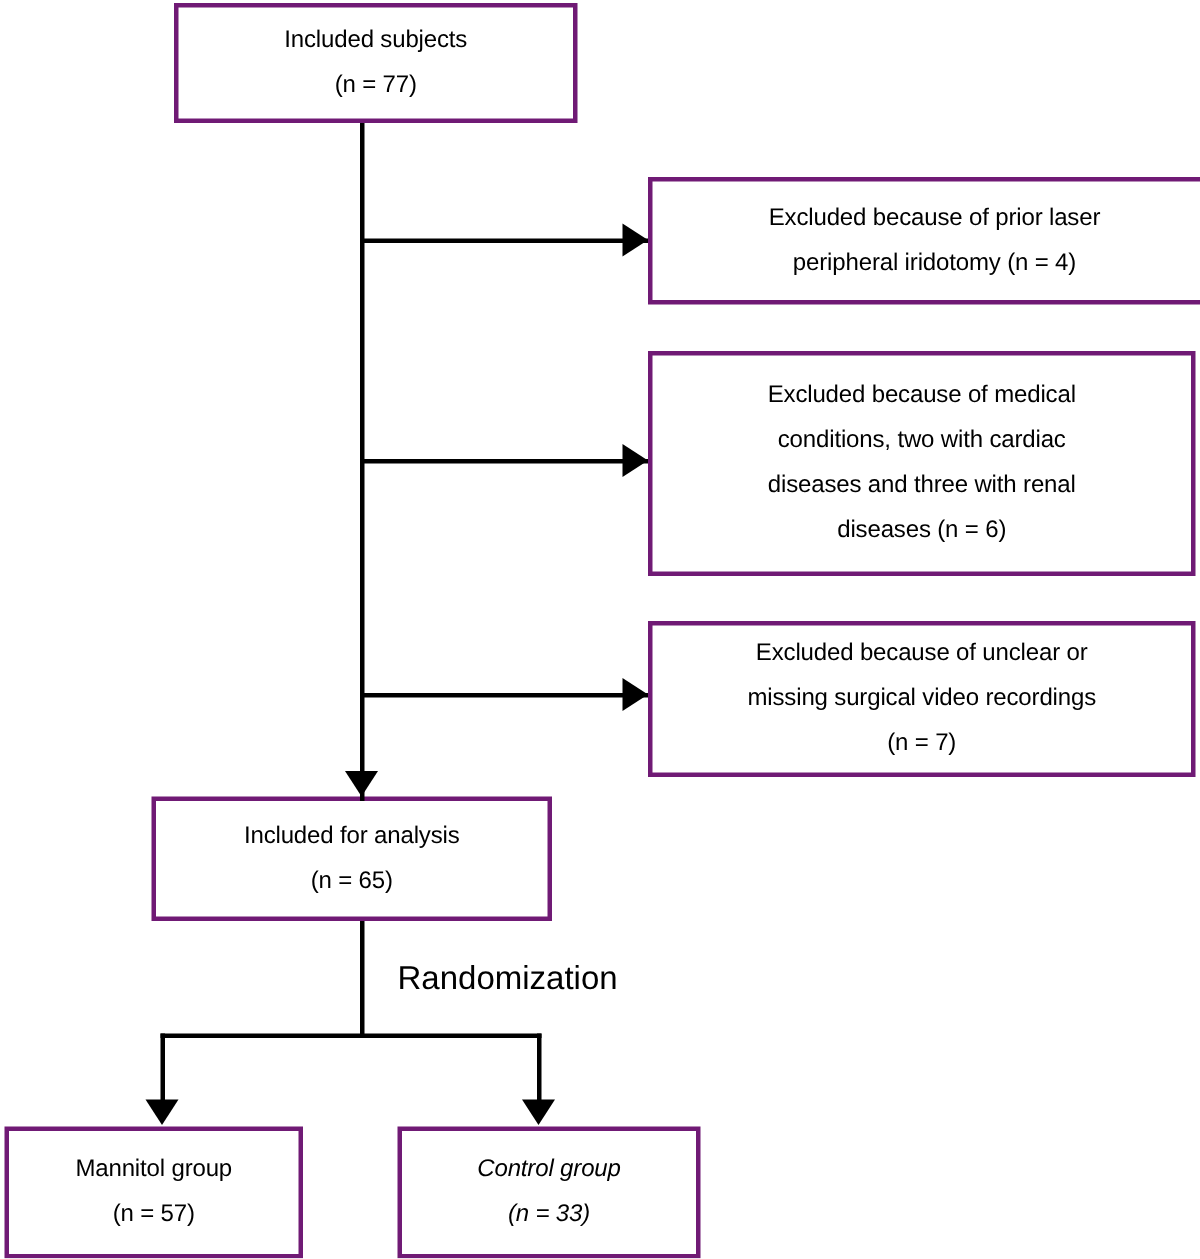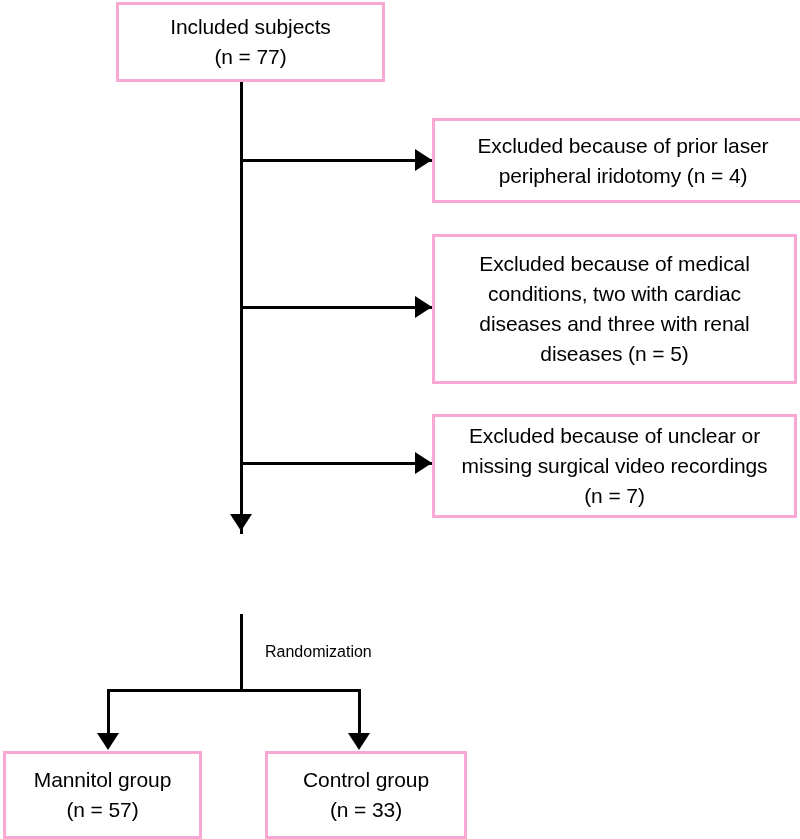--- a/index.html
+++ b/index.html
@@ -14,35 +14,35 @@
   #flowchart {
     position: relative;
     width: 800px;
     height: 839px;
     background: #ffffff;
     overflow: hidden;
   }
   .node {
     position: absolute;
     box-sizing: border-box;
-    border: 3px solid #f9a8d4;
+    border: 3px solid #701a75;
     background: #ffffff;
     display: flex;
     align-items: center;
     justify-content: center;
     text-align: center;
-    font-size: 21px;
+    font-size: 16px;
     line-height: 30px;
     letter-spacing: -0.1px;
     padding: 20px 6px;
     white-space: pre-line;
   }
   .label-free {
     position: absolute;
-    font-size: 16px;
+    font-size: 22px;
     line-height: 27px;
     white-space: nowrap;
   }
   .vline {
     position: absolute;
     background: #000000;
     width: 3px;
   }
   .hline {
     position: absolute;
@@ -66,21 +66,21 @@
     border-left: 17px solid #000000;
   }
 
   
   #node-included-subjects { left: 116px;  top: 2px;   width: 269px; height: 80px; }
   #node-excluded-lpi      { left: 432px;  top: 118px; width: 382px; height: 85px; }
   #node-excluded-medical  { left: 432px;  top: 234px; width: 365px; height: 150px; }
   #node-excluded-video    { left: 432px;  top: 414px; width: 365px; height: 104px; }
   #node-included-analysis { left: 101px;  top: 531px; width: 267px; height: 83px; }
   #node-mannitol-group    { left: 3px;    top: 751px; width: 199px; height: 88px; }
-  #node-control-group     { left: 265px;  top: 751px; width: 202px; height: 88px; }
+  #node-control-group     { left: 265px;  top: 751px; width: 202px; height: 88px; font-style: italic; }
 
   
   #trunk-main        { left: 240px; top: 82px;  height: 452px; }
   #branch-1-line     { left: 240px; top: 159px; width: 192px; }
   #branch-1-head     { left: 415px; top: 149px; }
   #branch-2-line     { left: 240px; top: 306px; width: 192px; }
   #branch-2-head     { left: 415px; top: 296px; }
   #branch-3-line     { left: 240px; top: 462px; width: 192px; }
   #branch-3-head     { left: 415px; top: 452px; }
   #trunk-main-head   { left: 230px; top: 514px; }
@@ -101,26 +101,28 @@
 
   <div class="node" id="node-included-subjects">Included subjects
 (n = 77)</div>
 
   <div class="node" id="node-excluded-lpi">Excluded because of prior laser
 peripheral iridotomy (n = 4)</div>
 
   <div class="node" id="node-excluded-medical">Excluded because of medical
 conditions, two with cardiac
 diseases and three with renal
-diseases (n = 5)</div>
+diseases (n = 6)</div>
 
   <div class="node" id="node-excluded-video">Excluded because of unclear or
 missing surgical video recordings
 (n = 7)</div>
 
+  <div class="node" id="node-included-analysis">Included for analysis
+(n = 65)</div>
 
   <div class="node" id="node-mannitol-group">Mannitol group
 (n = 57)</div>
 
   <div class="node" id="node-control-group">Control group
 (n = 33)</div>
 
   <div class="vline" id="trunk-main"></div>
 
   <div class="hline" id="branch-1-line"></div>

